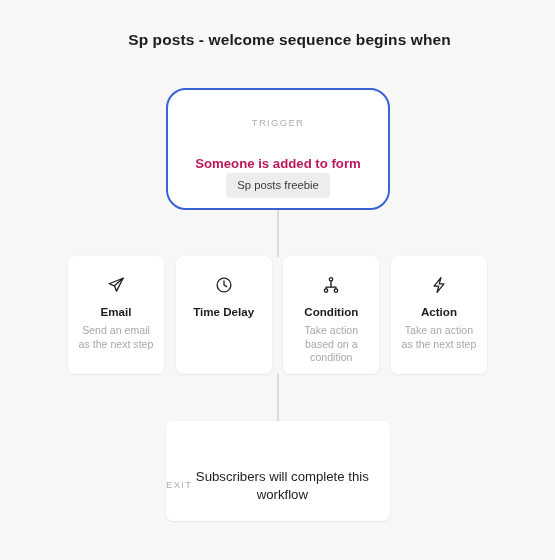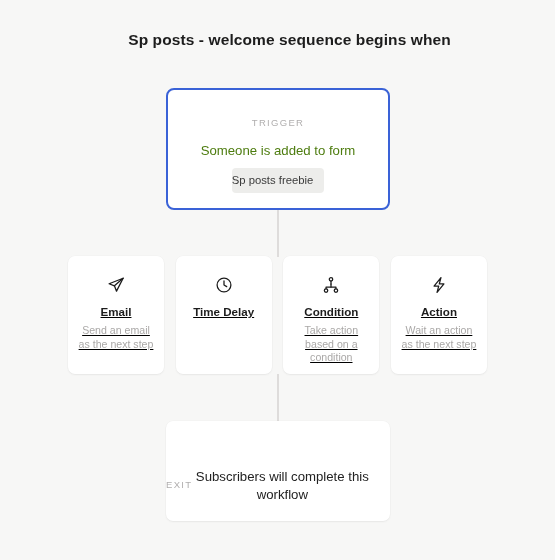--- a/index.html
+++ b/index.html
@@ -44,46 +44,47 @@
     box-sizing: border-box;
   }
 
   
   .trigger-card {
     left: 166px;
     top: 88px;
     width: 224px;
     height: 122px;
     border: 2px solid #3a62d7;
-    border-radius: 8px;
+    border-radius: 20px;
     display: flex;
     flex-direction: column;
     align-items: center;
     justify-content: flex-start;
     padding-top: 27px;
   }
   .section-label {
     font-size: 9.5px;
     letter-spacing: 1.3px;
     color: #b0aeae;
     text-transform: uppercase;
     font-weight: normal;
   }
   .trigger-headline {
-    margin-top: 14px;
+    margin-top: 27px;
     font-size: 13.2px;
-    color: #4d7c0f;
+    color: #be185d;
     line-height: 18px;
+    font-weight: bold;
   }
   .tag-pill {
-    margin-top: 8px;
+    margin-top: 0;
     background: #ededeb;
     color: #3b3b3b;
     font-size: 11.3px;
-    padding: 5px 11px 6px 0;
+    padding: 5px 11px 6px 11px;
     border-radius: 4px;
     line-height: 14px;
   }
 
   
   .connector {
     position: absolute;
     width: 2px;
     background: #dedcdb;
   }
@@ -113,21 +114,20 @@
     width: 96px;
     height: 118px;
     background: #ffffff;
     border-radius: 7px;
     box-shadow: 0 1px 2px rgba(0,0,0,0.055), 0 0 0 0.6px rgba(0,0,0,0.025);
     display: flex;
     flex-direction: column;
     align-items: center;
     box-sizing: border-box;
     padding-top: 20px;
-    text-decoration: underline;
   }
   .option-icon {
     width: 18px;
     height: 18px;
     color: #1c1c1c;
     display: block;
   }
   .option-icon svg {
     display: block;
     width: 18px;
@@ -224,21 +224,21 @@
       <div class="option-desc">Take action based on a condition</div>
     </div>
 
     <div class="option-card">
       <span class="option-icon">
         <svg viewBox="0 0 24 24" fill="none" stroke="currentColor" stroke-width="1.7" stroke-linecap="round" stroke-linejoin="round">
           <path d="M14.6 2.2L5.4 13.4h6.2l-2.2 8.4 9.2-11.2h-6.2z"></path>
         </svg>
       </span>
       <div class="option-title">Action</div>
-      <div class="option-desc">Wait an action as the next step</div>
+      <div class="option-desc">Take an action as the next step</div>
     </div>
 
   </div>
 
   <div class="connector connector-bottom"></div>
 
   <div class="card exit-card">
     <div class="section-label">EXIT</div>
     <div class="exit-headline">Subscribers will complete this workflow</div>
   </div>

